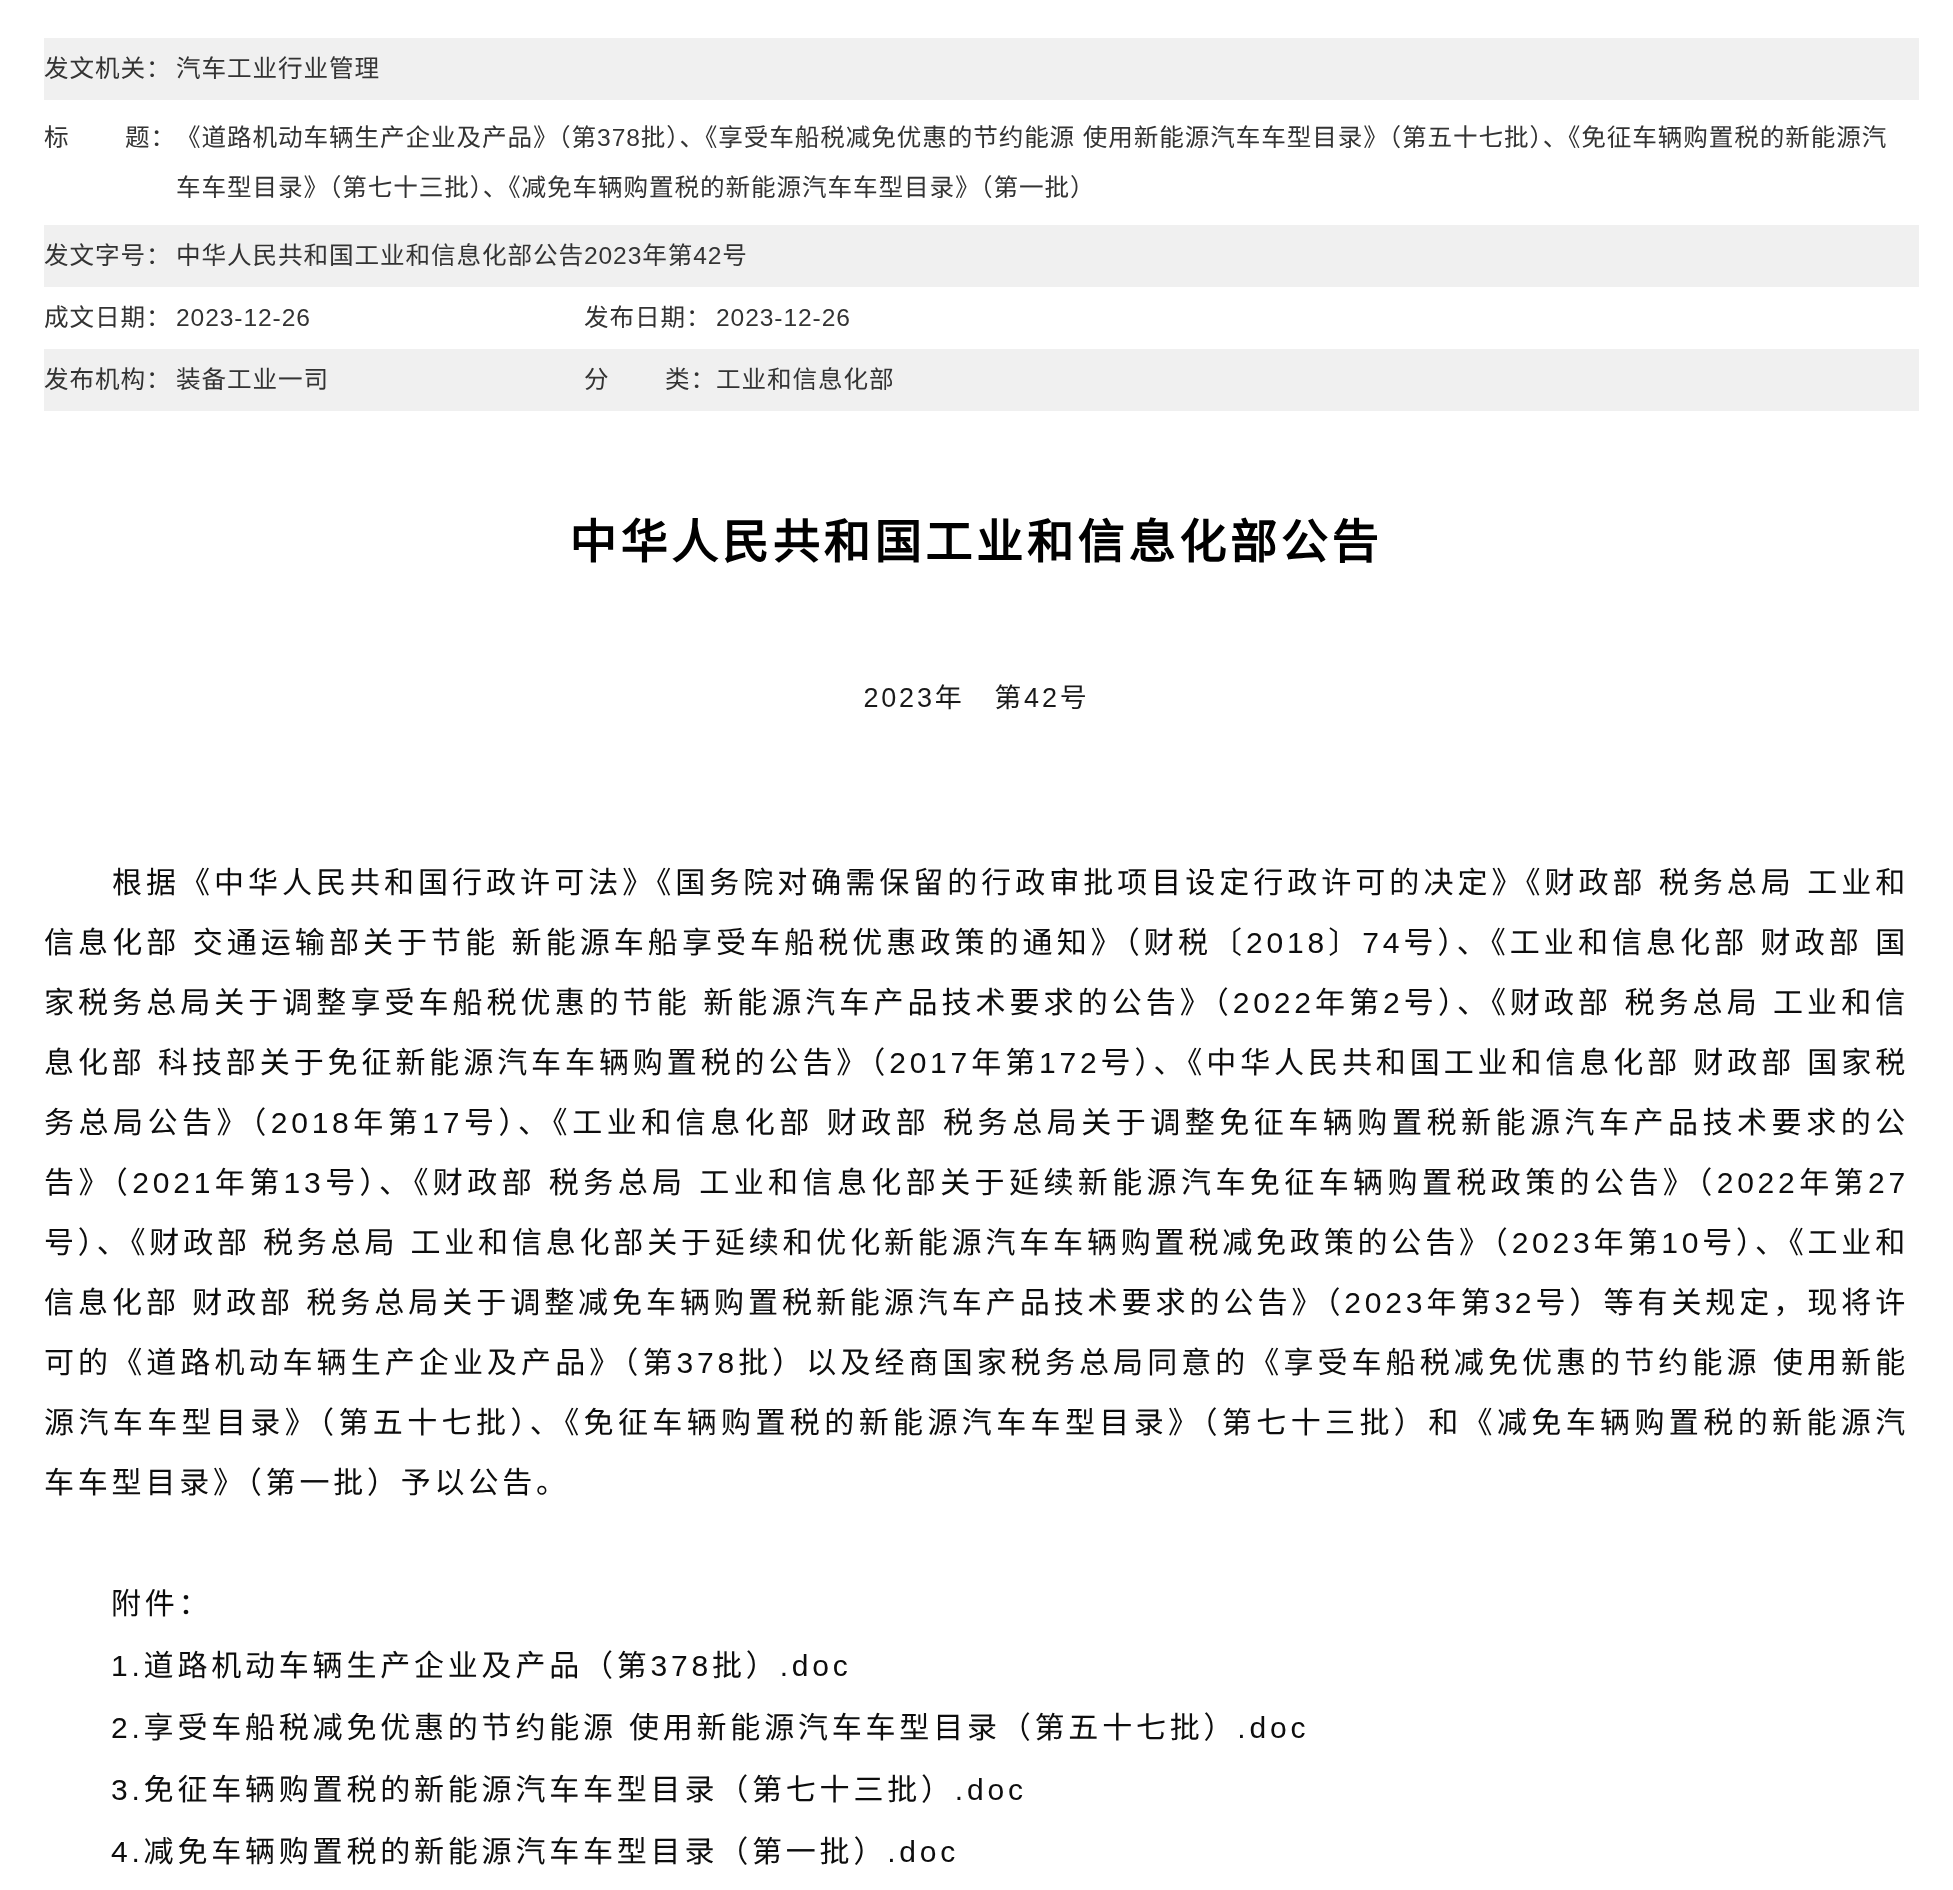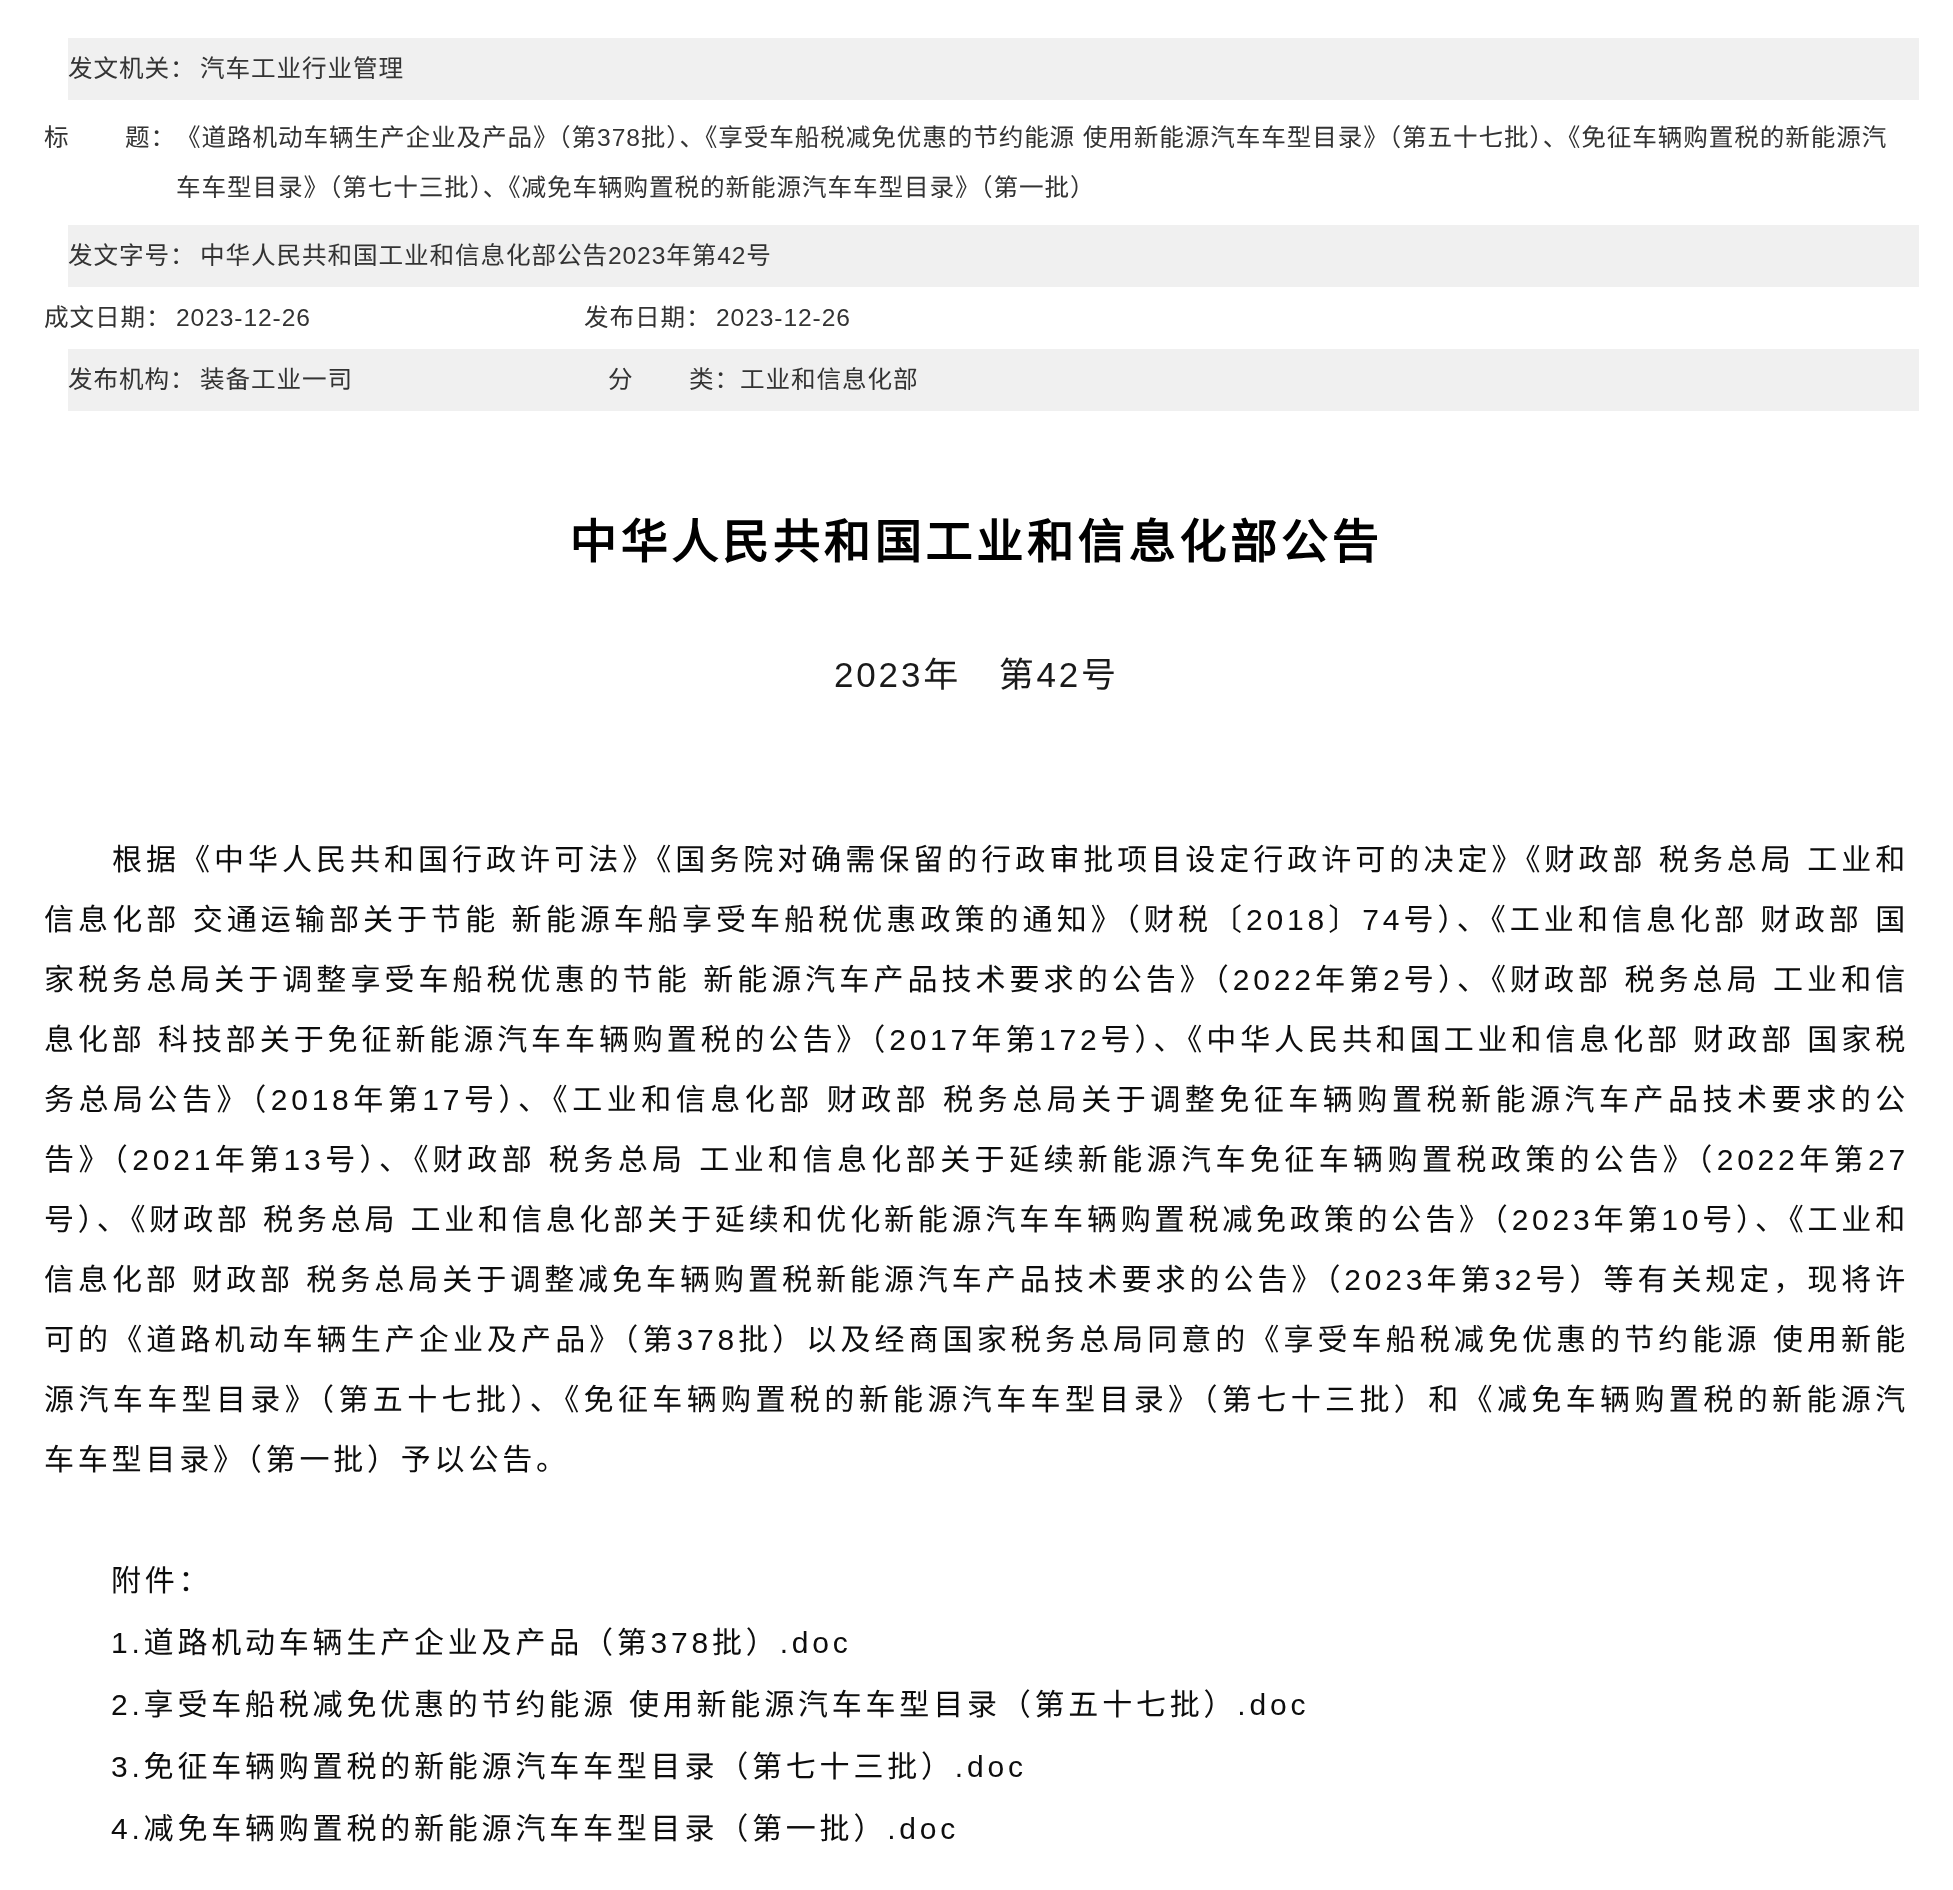--- a/index.html
+++ b/index.html
@@ -20,21 +20,21 @@
   .meta-row {
     display: flex;
     align-items: center;
     min-height: 62px;
     font-size: 24.6px;
     letter-spacing: 0.9px;
     line-height: 32px;
     color: #333333;
     padding-right: 28px;
   }
-  .meta-row.gray { background: #f0f0f0; margin-left: 24px; }
+  .meta-row.gray { background: #f0f0f0; }
   .meta-label {
     flex: 0 0 132px;
     white-space: nowrap;
   }
   .meta-label.split {
     display: inline-flex;
     justify-content: space-between;
   }
   .meta-value { flex: 1 1 auto; }
 
@@ -57,23 +57,23 @@
   .doc-title {
     margin-top: 102px;
     text-align: center;
     font-size: 47px;
     line-height: 57px;
     font-weight: bold;
     letter-spacing: 3.8px;
     color: #000000;
   }
   .issue-line {
-    margin-top: 86px;
+    margin-top: 109px;
     text-align: center;
-    font-size: 35px;
+    font-size: 27px;
     line-height: 38px;
     letter-spacing: 2.8px;
     color: #1a1a1a;
   }
   .body-text {
     margin: 136px 44px 0 44px;
     font-size: 30px;
     line-height: 60px;
     letter-spacing: 3.8px;
     text-align: justify;

